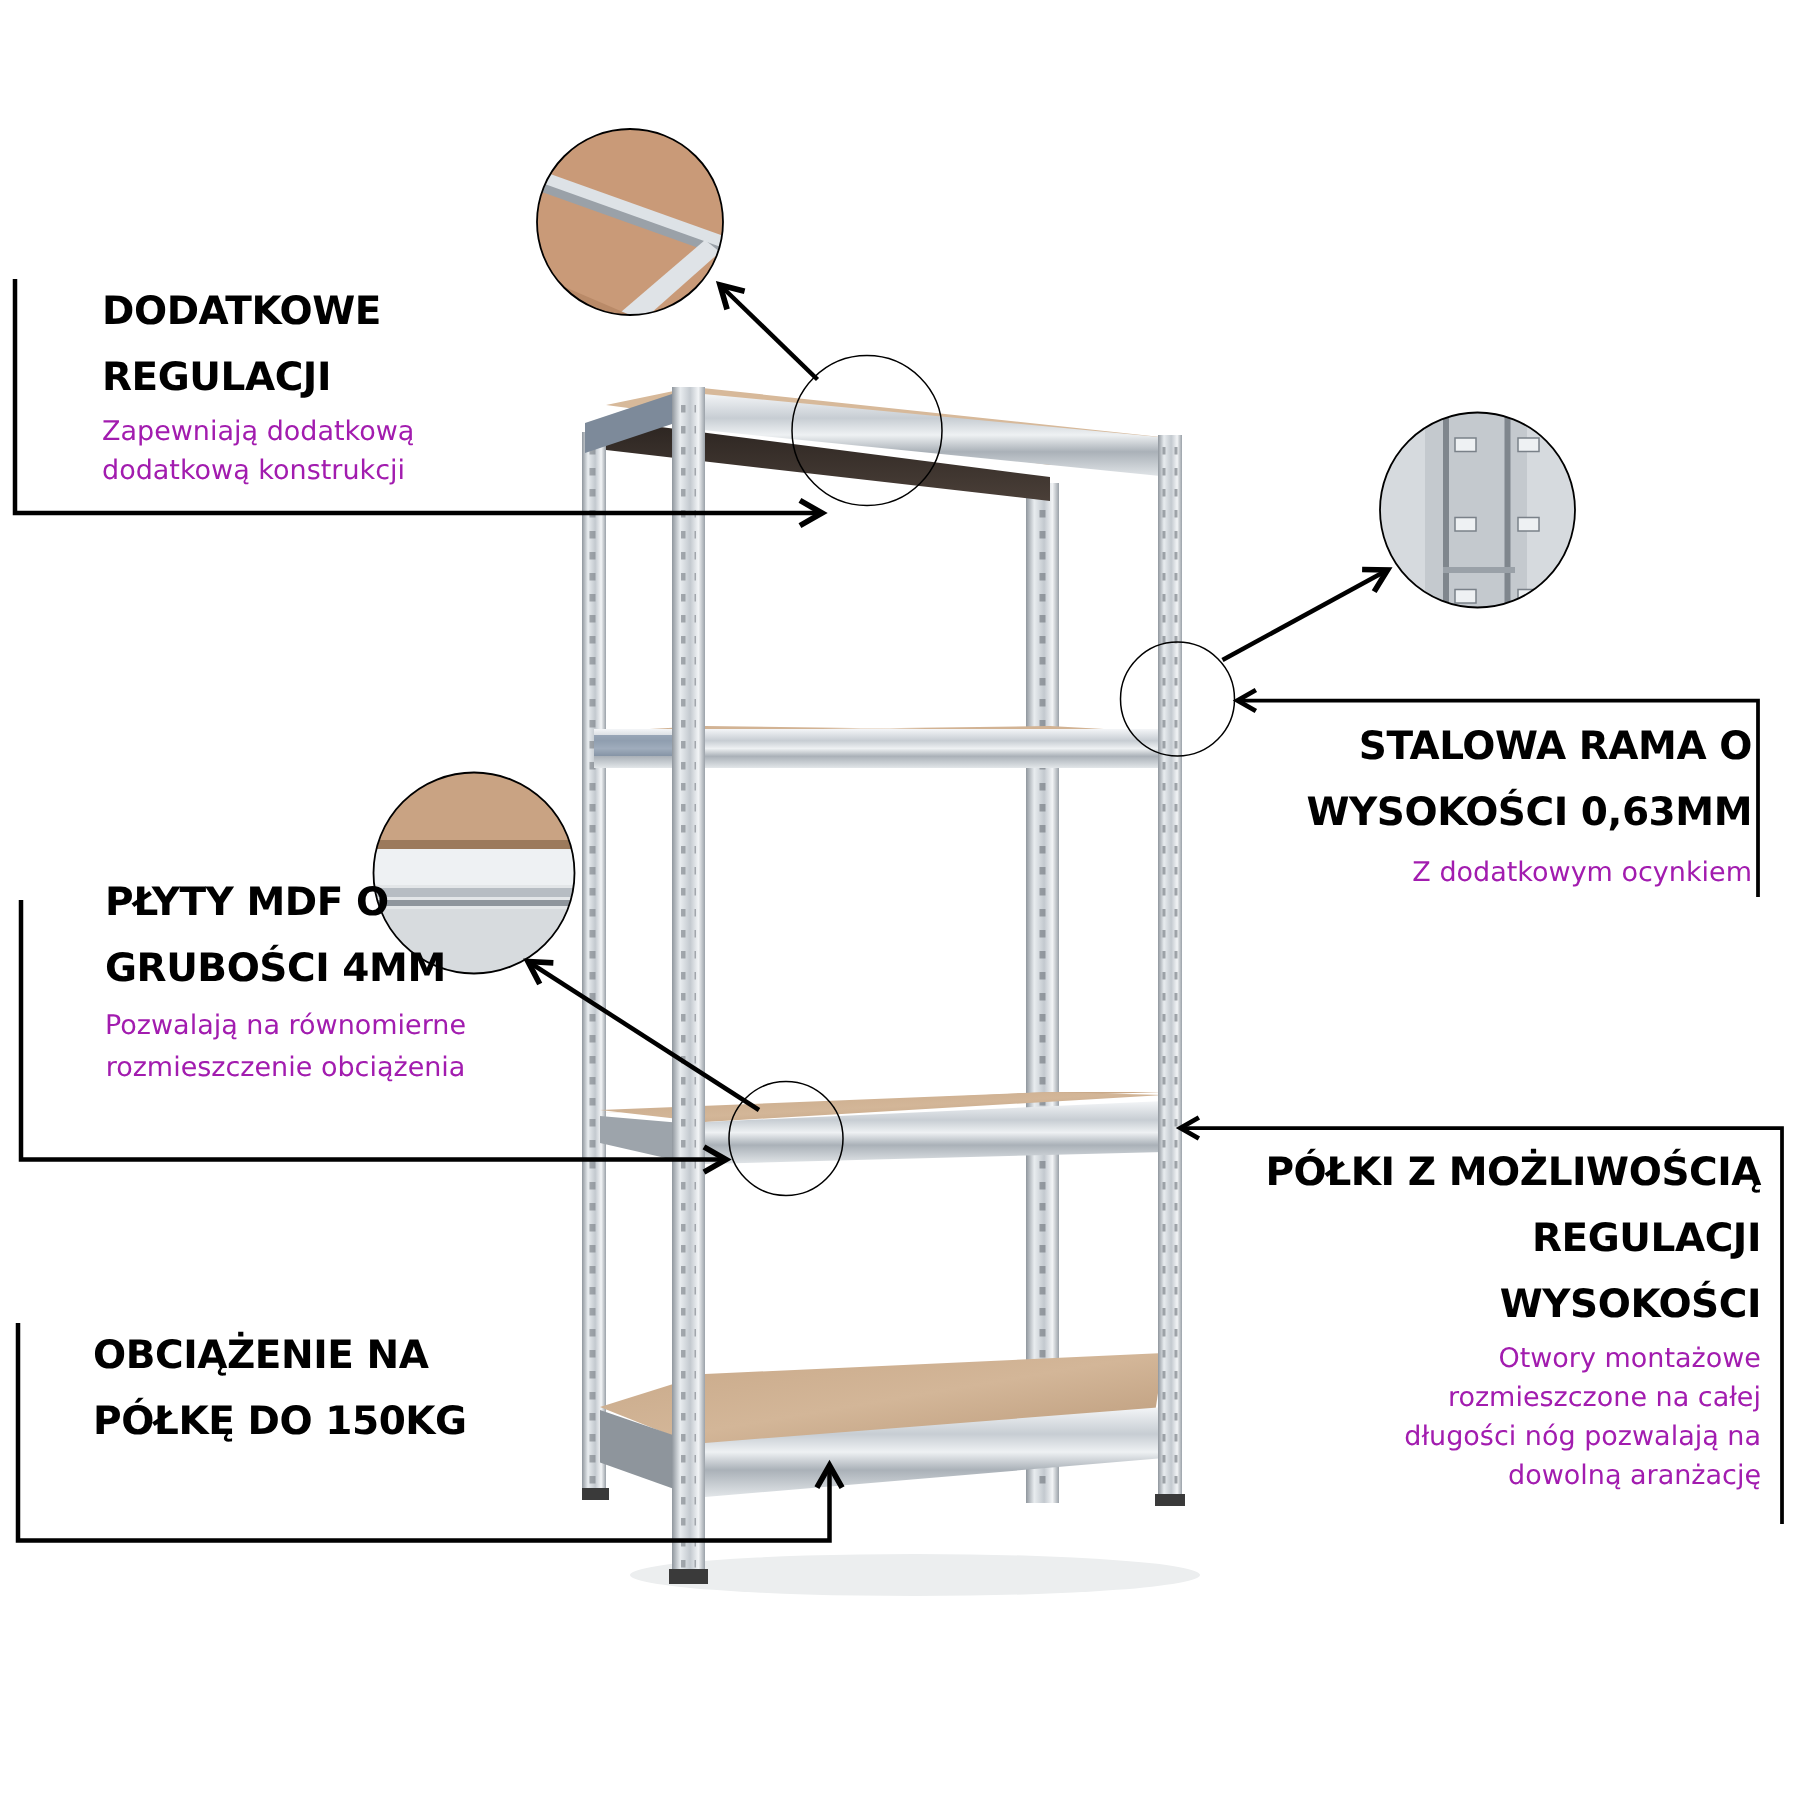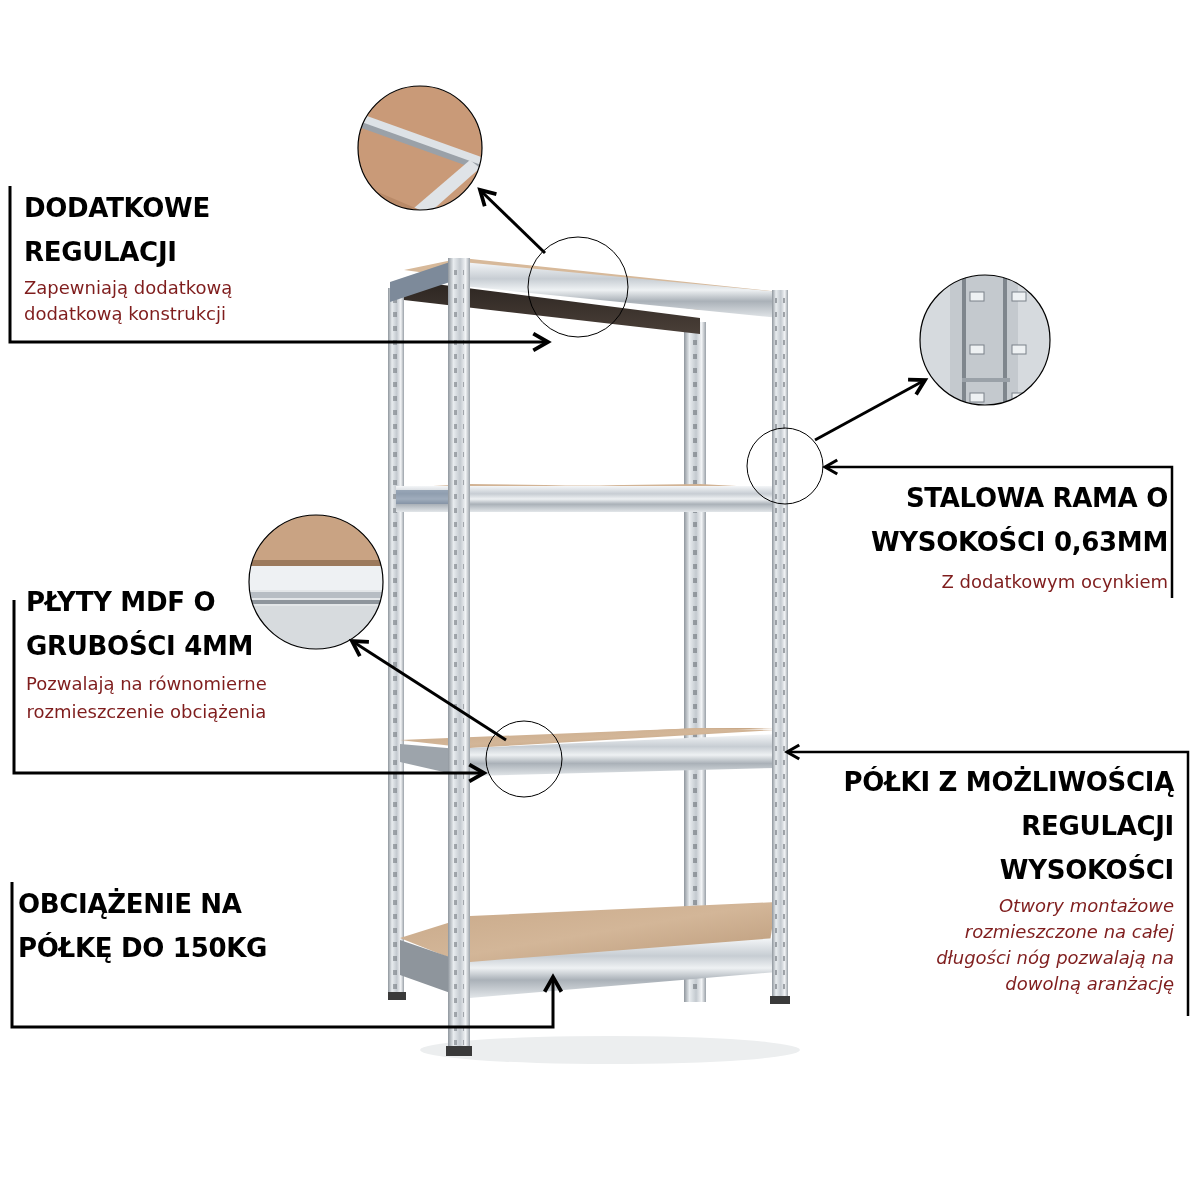--- a/index.html
+++ b/index.html
@@ -1,29 +1,29 @@
 <!DOCTYPE html>
 <html><head>
 <meta charset="utf-8">
 <style>
   html,body{margin:0;padding:0;background:#ffffff;}
   body{width:1200px;height:1200px;position:relative;overflow:hidden;font-family:"DejaVu Sans","Liberation Sans",sans-serif;color:#000;}
   .layer{position:absolute;left:0;top:0;width:1200px;height:1200px;}
-  .callout{position:absolute;}
+  .callout{position:absolute;margin-left:44px;}
   .title{font-family:"DejaVu Sans","Liberation Sans",sans-serif;font-weight:bold;font-size:26px;line-height:44px;letter-spacing:-0.3px;color:#000;white-space:nowrap;}
-  .desc{font-family:"DejaVu Sans","Liberation Sans",sans-serif;font-weight:normal;font-size:18px;line-height:24px;color:#7f1d1d;white-space:nowrap;}
+  .desc{font-family:"DejaVu Sans","Liberation Sans",sans-serif;font-weight:normal;font-size:18px;line-height:24px;color:#a21caf;white-space:nowrap;}
   .right{text-align:right;}
   #c-wsporniki{left:24px;top:186px;}
   #c-wsporniki .desc{margin-top:2px;}
   #c-rama{right:32px;top:476px;}
   #c-rama .desc{margin-top:6px;}
   #c-mdf{left:26px;top:580px;}
   #c-mdf .desc{margin-top:4px;text-align:center;}
   #c-polki{right:26px;top:760px;}
-  #c-polki .desc{margin-top:2px;font-style:italic;}
+  #c-polki .desc{margin-top:2px;}
   #c-obciazenie{left:18px;top:882px;}
 </style>
 </head>
 <body>
 
 <svg class="layer" width="1200" height="1200" viewBox="0 0 1200 1200" xmlns="http://www.w3.org/2000/svg">
   <defs>
     <linearGradient id="steelV" x1="0" y1="0" x2="1" y2="0">
       <stop offset="0" stop-color="#8f969d"></stop>
       <stop offset="0.25" stop-color="#e8ecef"></stop>

